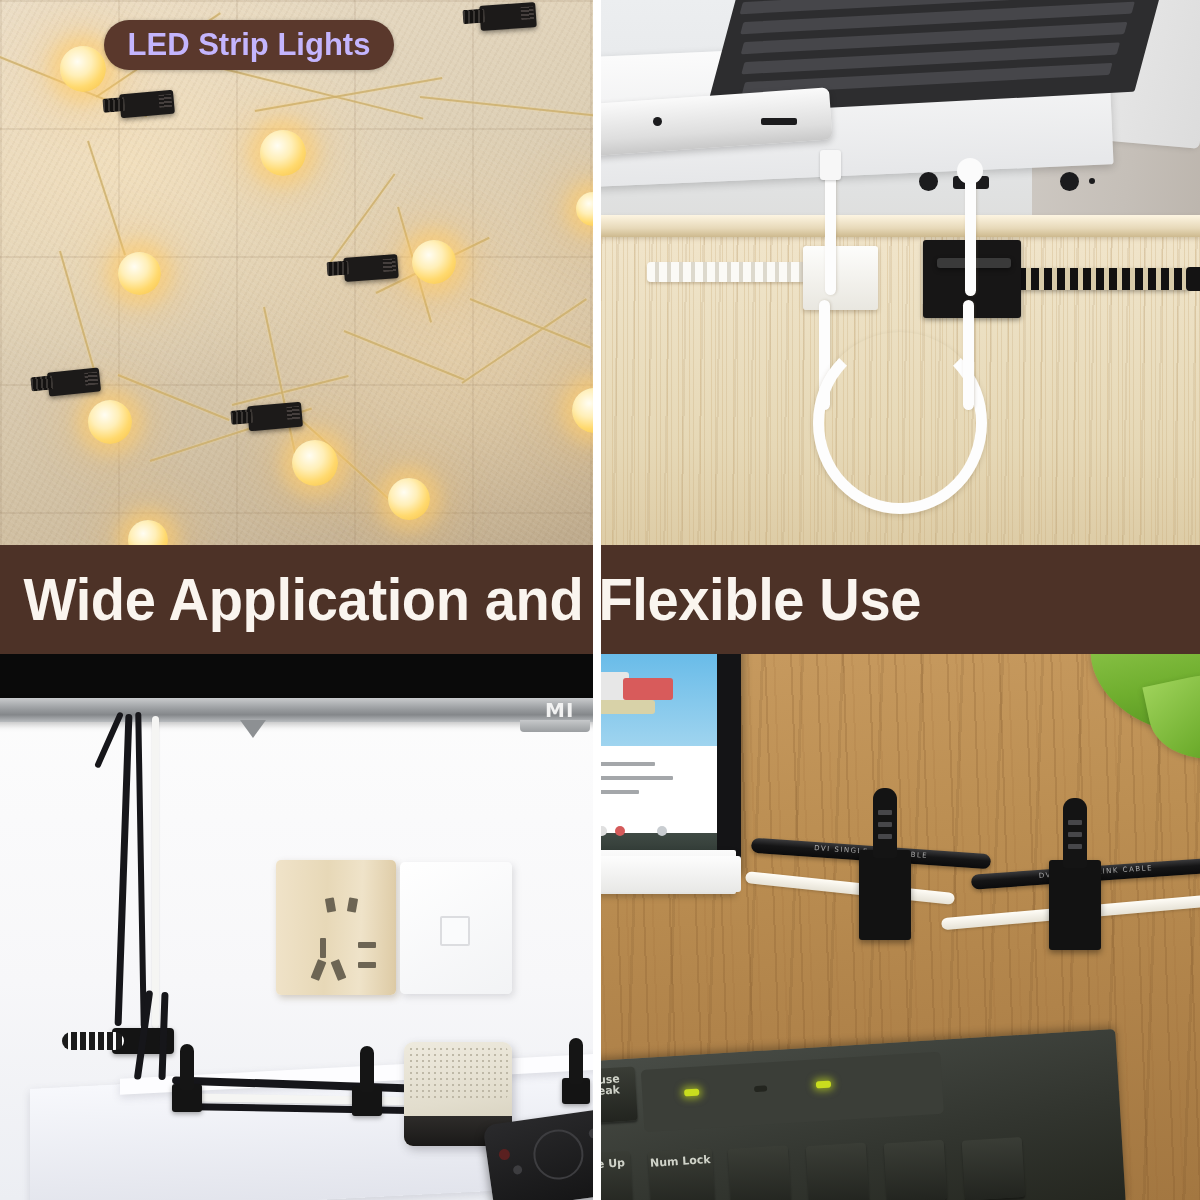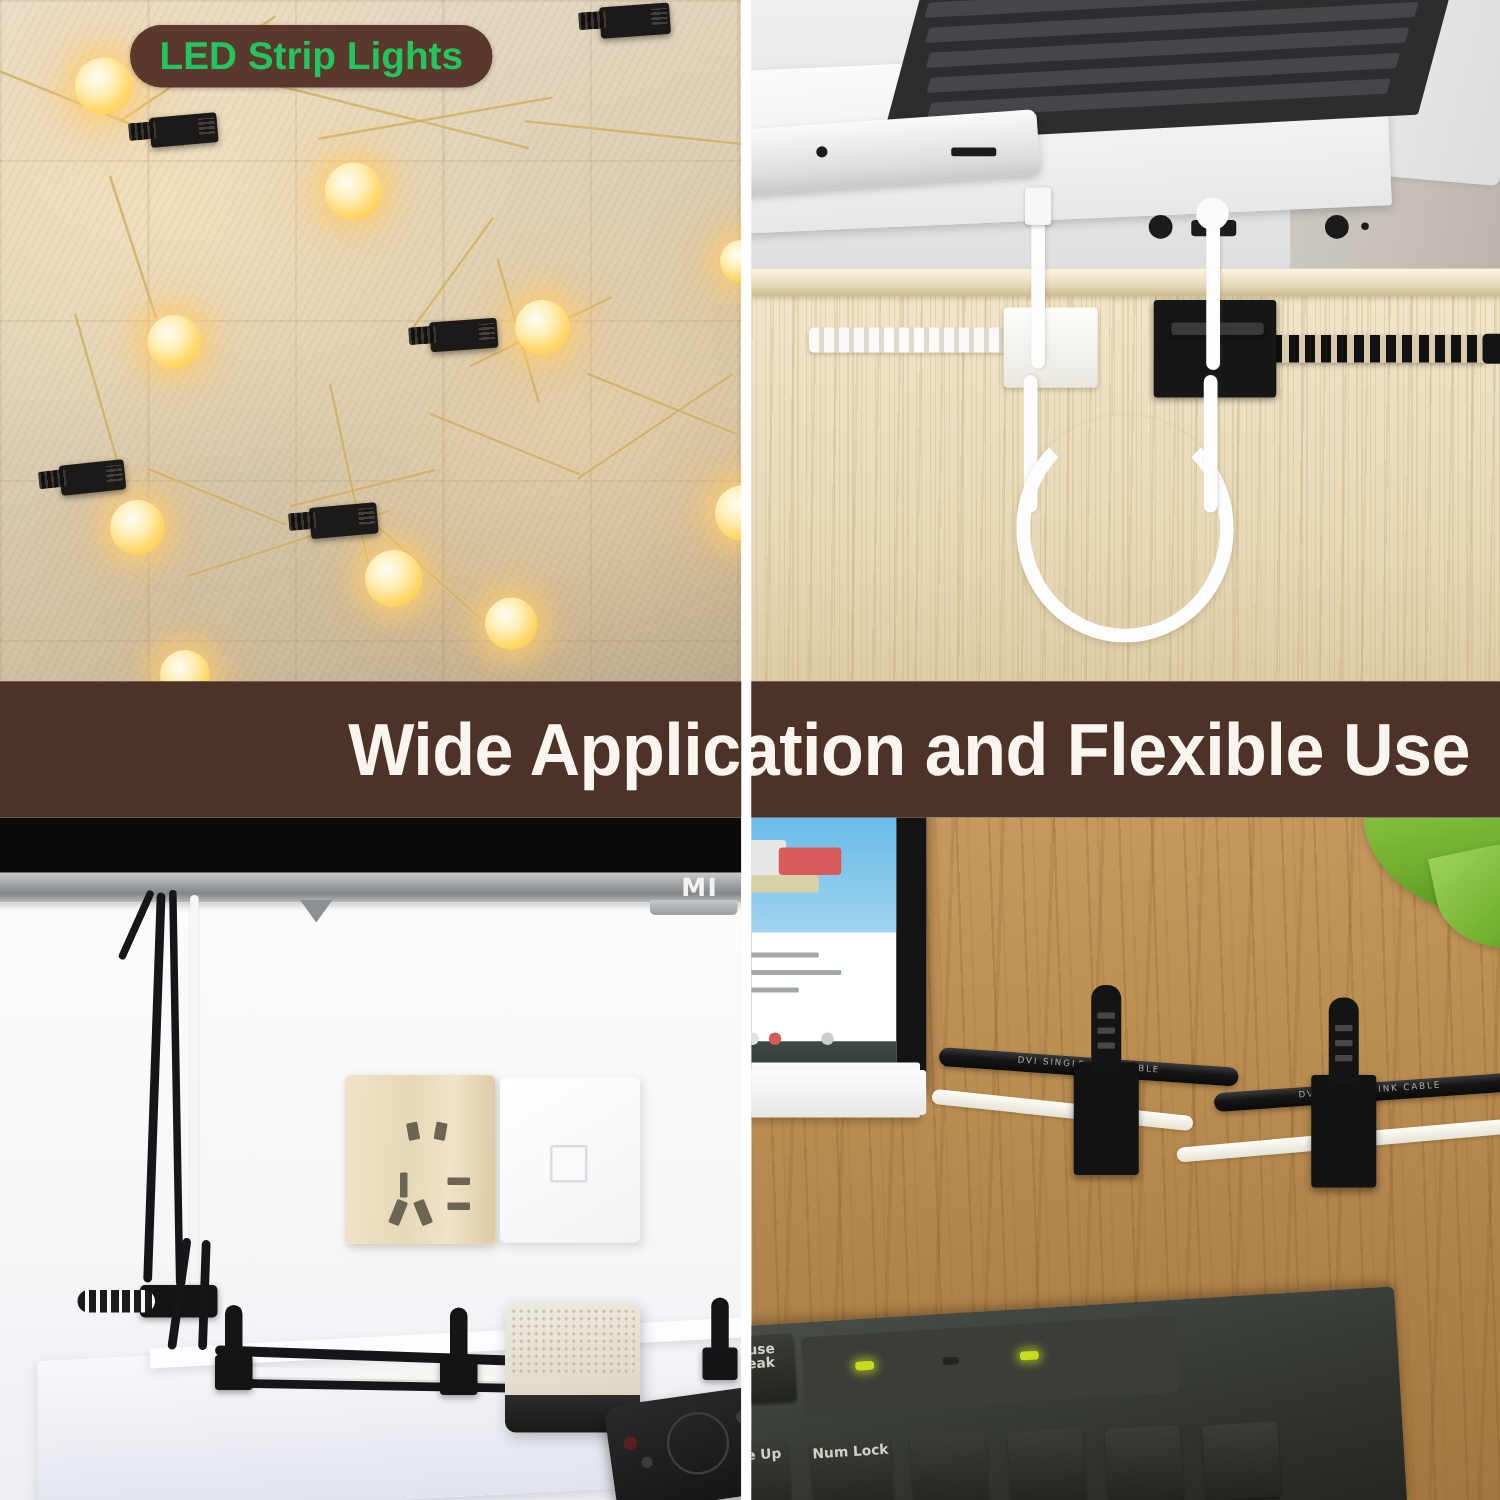--- a/index.html
+++ b/index.html
@@ -11,29 +11,29 @@
 
   
   .pane{position:absolute;overflow:hidden;background:#ddd;}
   #pane-led   {left:0;   top:0;    width:593px; height:545px;}
   #pane-desk  {left:601px;top:0;    width:599px; height:545px;}
   #pane-ent   {left:0;   top:654px; width:593px; height:546px;}
   #pane-office{left:601px;top:654px;width:599px; height:546px;}
 
   
   .banner{position:absolute;left:0;top:545px;width:1200px;height:109px;
-          background:#4d3227;display:flex;align-items:center;justify-content:flex-end;}
+          background:#4d3227;display:flex;align-items:center;justify-content:flex-start;}
   .banner-text{color:#faf5ef;font-size:59px;font-weight:bold;letter-spacing:-0.4px;
                white-space:nowrap;transform:scaleX(.95);transform-origin:center;
                font-family:"Liberation Sans","DejaVu Sans",sans-serif;}
 
   
   .pill{position:absolute;background:#5a382c;border-radius:60px;
         display:flex;align-items:center;justify-content:center;
-        color:#22c55e;font-size:31px;font-weight:bold;white-space:nowrap;
+        color:#c4b5fd;font-size:31px;font-weight:bold;white-space:nowrap;
         box-shadow:0 1px 4px rgba(0,0,0,.25);}
   #pill-led   {left:104px; top:20px;  width:290px;height:50px;}
 
   
   .stucco{position:absolute;inset:0;
     background:
       repeating-linear-gradient(180deg,
         rgba(150,125,95,.16) 0px, rgba(150,125,95,.16) 2px,
         rgba(0,0,0,0) 2px,       rgba(0,0,0,0) 128px),
       repeating-linear-gradient(90deg,

